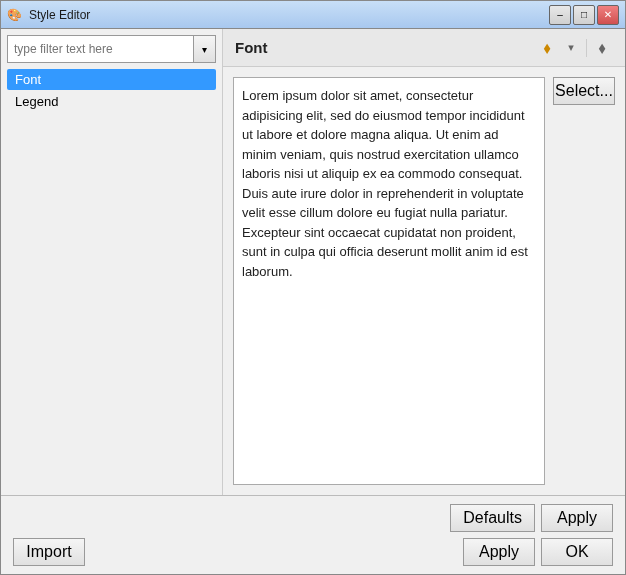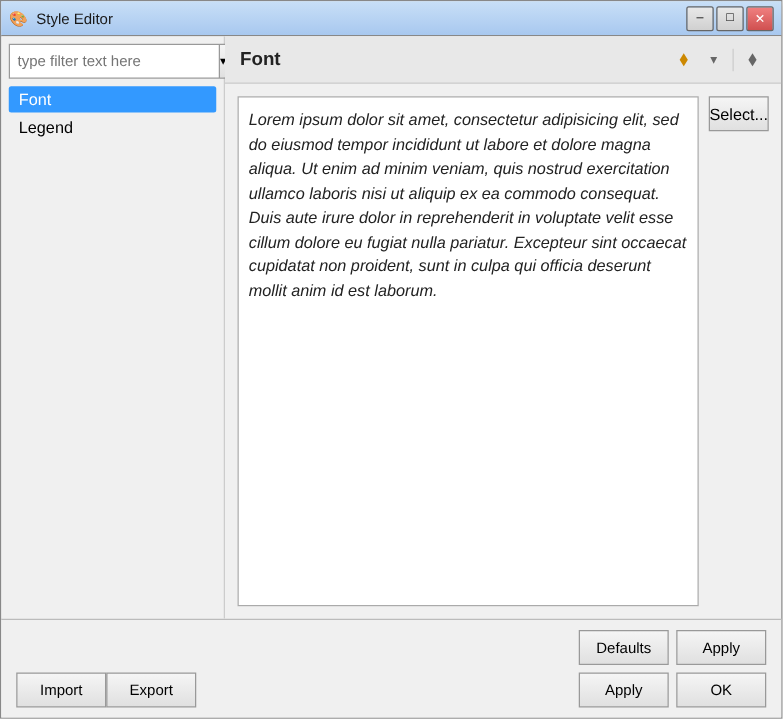--- a/index.html
+++ b/index.html
@@ -73,21 +73,21 @@
     .title-btn.maximize { background: linear-gradient(to bottom, #e8e8e8, #d0d0d0); }
     .title-btn.close { background: linear-gradient(to bottom, #f08080, #d05050); color: white; }
 
     .main-content {
       display: flex;
       flex: 1;
       overflow: hidden;
     }
 
     .left-panel {
-      width: 179px;
+      width: 222px;
       background: #f0f0f0;
       border-right: 1px solid #ccc;
       display: flex;
       flex-direction: column;
       padding: 6px;
       flex-shrink: 0;
     }
 
     .filter-row {
       display: flex;
@@ -198,30 +198,29 @@
     .preview-box {
       flex: 1;
       border: 1px solid #aaa;
       background: white;
       padding: 8px;
       font-size: 13px;
       line-height: 1.5;
       color: #222;
       height: 100%;
       overflow: auto;
-      font-style: italic;
     }
 
     .select-btn {
-      width: 48px;
+      width: 62px;
       height: 28px;
       background: linear-gradient(to bottom, #f5f5f5, #e0e0e0);
       border: 1px solid #999;
       cursor: pointer;
-      font-size: 13px;
+      font-size: 16px;
       display: flex;
       align-items: center;
       justify-content: center;
       flex-shrink: 0;
     }
 
     .bottom-bar {
       border-top: 1px solid #bbb;
       padding: 8px 12px;
       display: flex;
@@ -253,21 +252,21 @@
       gap: 6px;
     }
 
     .dialog-btn {
       height: 28px;
       min-width: 72px;
       padding: 0 12px;
       background: linear-gradient(to bottom, #f5f5f5, #e0e0e0);
       border: 1px solid #999;
       cursor: pointer;
-      font-size: 12px;
+      font-size: 16px;
       display: flex;
       align-items: center;
       justify-content: center;
     }
   </style>
 </head>
 <body>
 
 <div class="window">
 
@@ -318,21 +317,20 @@
   </div>
 
   <div class="bottom-bar">
     <div class="bottom-row-top">
       <button class="dialog-btn">Defaults</button>
       <button class="dialog-btn">Apply</button>
     </div>
     <div class="bottom-row-bottom">
       <div class="bottom-left-btns">
         <button class="dialog-btn">Import</button>
-        <button class="dialog-btn">Export</button>
       </div>
       <div class="bottom-right-btns">
         <button class="dialog-btn">Apply</button>
         <button class="dialog-btn">OK</button>
       </div>
     </div>
   </div>
 
 </div>
 

